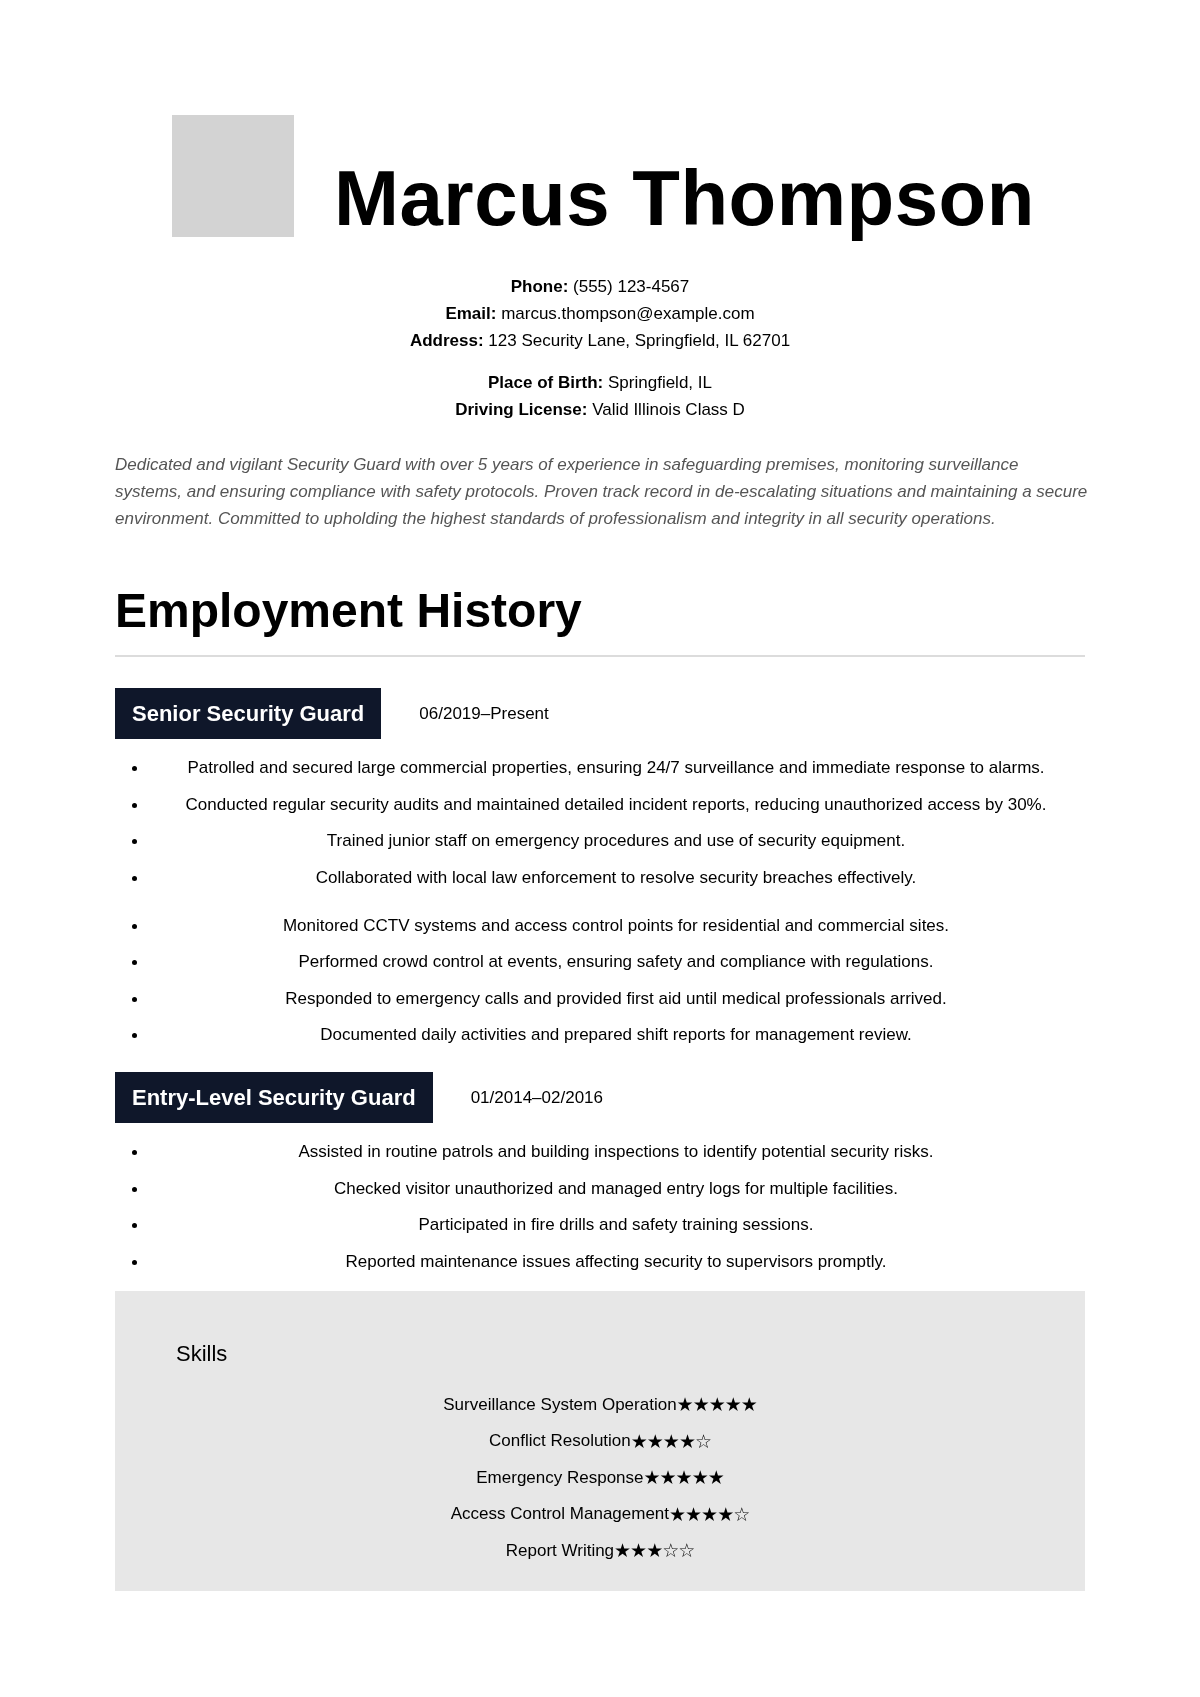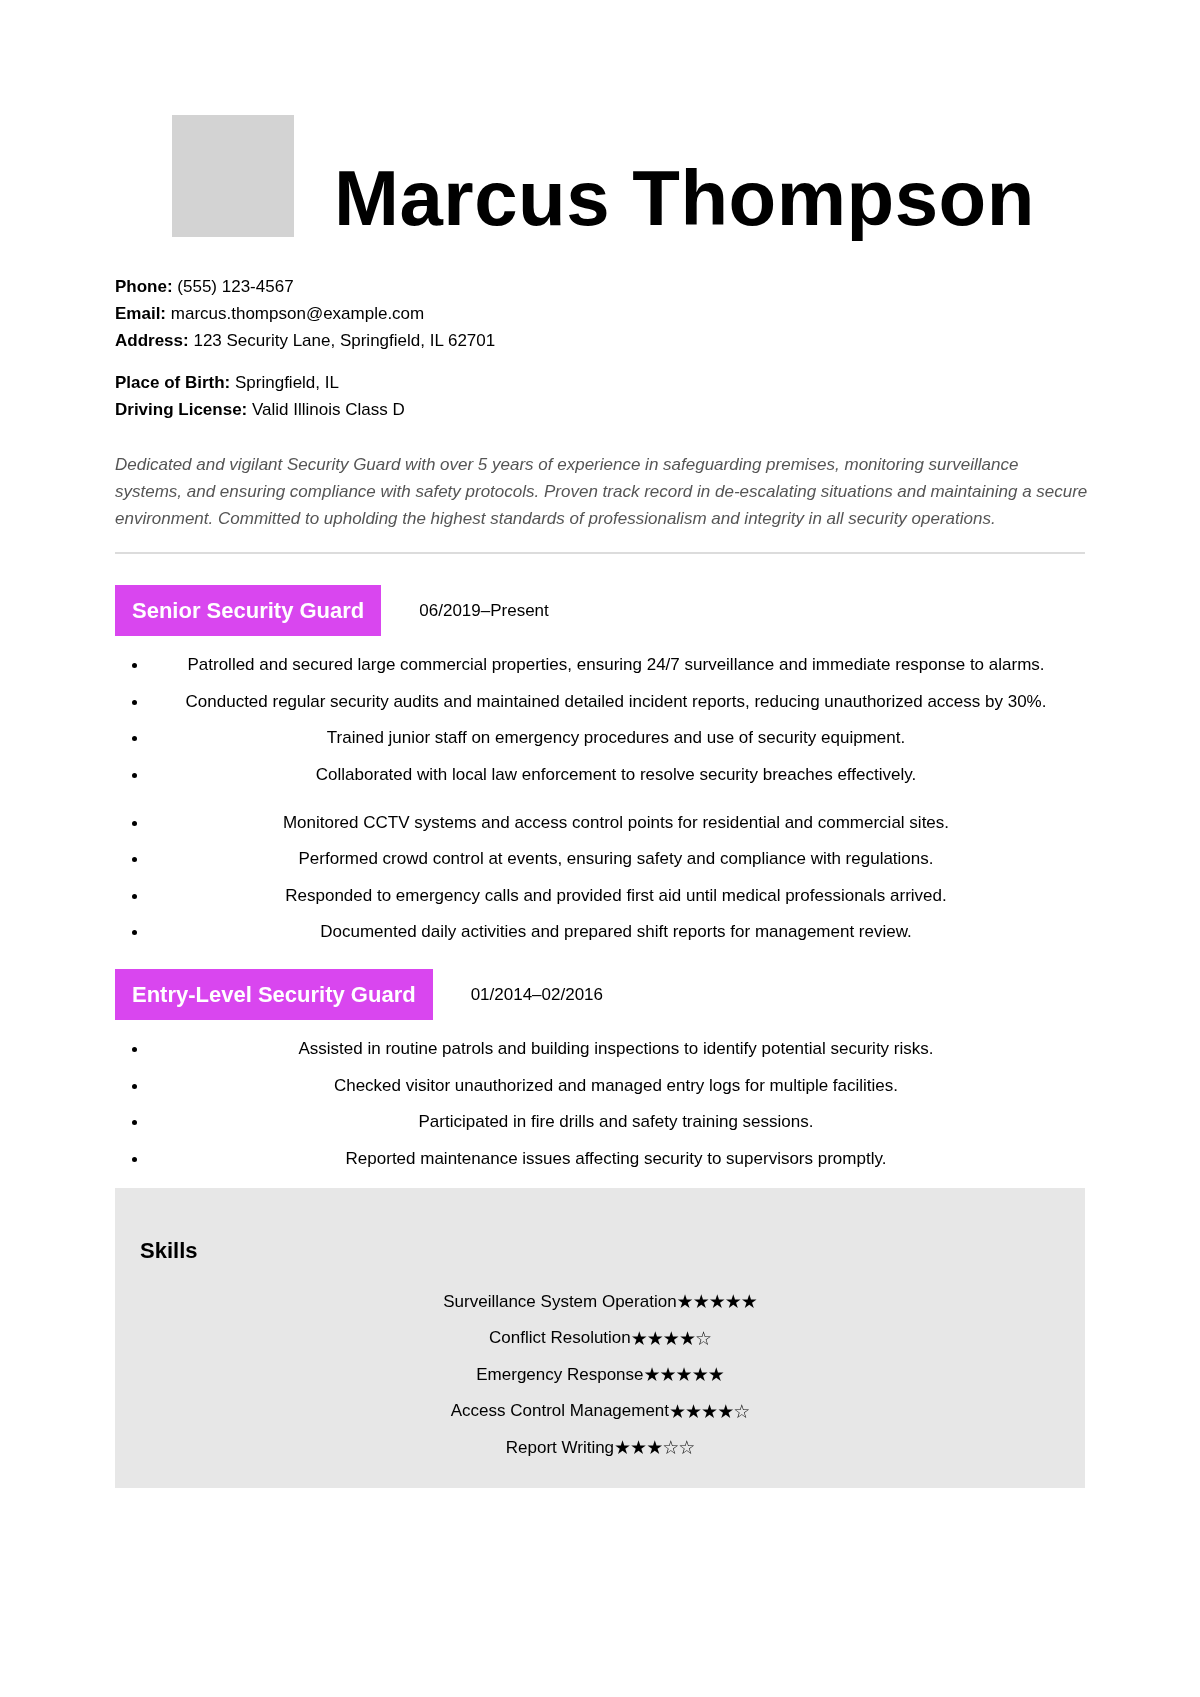--- a/index.html
+++ b/index.html
@@ -31,21 +31,21 @@
     }
     .name {
       margin-left: 40px;
       font-size: 78px;
       font-weight: 700;
       letter-spacing: 0.5px;
       line-height: 1;
       margin-top: 4px;
     }
     
-    .contact { margin-top: 36px; font-size: 17px; line-height: 27px; }
+    .contact { margin-top: 36px; font-size: 17px; line-height: 27px; text-align: center; }
     .contact .row b { font-weight: 700; }
     .contact-group-2 { margin-top: 15px; }
     
     .summary {
       margin-top: 28px;
       font-size: 17px;
       line-height: 27px;
       font-style: italic;
       color: #555555;
       width: 975px;
@@ -61,21 +61,21 @@
       margin-top: 20px;
       height: 2px;
       background: #dcdcdc;
       width: 970px;
     }
     
     .job { margin-top: 31px; }
     .job + .job { margin-top: 26px; }
     .job-head { display: flex; align-items: center; }
     .job-title {
-      background: #d946ef;
+      background: #0f172a;
       color: #ffffff;
       font-weight: 700;
       font-size: 22px;
       padding: 0 17px;
       height: 51px;
       line-height: 51px;
       white-space: nowrap;
     }
     .job-dates { margin-left: 38px; font-size: 17px; }
     .bullets { margin-top: 18px; padding-left: 32px; list-style: none; text-align: center; }
@@ -96,21 +96,21 @@
       background: #000;
     }
     
     .skills {
       margin-top: 18px;
       background: #e7e7e7;
       width: 970px;
       padding: 52px 25px 20px 25px;
       min-height: 300px;
     }
-    .skills-title { font-size: 22px; font-weight: 700; line-height: 1; }
+    .skills-title { font-size: 22px; font-weight: 400; line-height: 1; margin-left: 36px; }
     .skill-list { margin-top: 22px; }
     .skill-row {
       display: flex;
       justify-content: center;
       align-items: center;
       height: 36.5px;
       font-size: 17px;
     }
     .stars { font-size: 19px; letter-spacing: -1px; color: #000; }
   </style>
@@ -144,20 +144,21 @@
       </div>
       <div class="row">
         <b>Driving License:</b>
         <span>Valid Illinois Class D</span>
       </div>
     </div>
   </div>
 
   <p class="summary">Dedicated and vigilant Security Guard with over 5 years of experience in safeguarding premises, monitoring surveillance systems, and ensuring compliance with safety protocols. Proven track record in de-escalating situations and maintaining a secure environment. Committed to upholding the highest standards of professionalism and integrity in all security operations.</p>
 
+  <h2 class="section-title">Employment History</h2>
   <div class="rule"></div>
 
   <div class="job">
     <div class="job-head">
       <div class="job-title">Senior Security Guard</div>
       <div class="job-dates">06/2019–Present</div>
     </div>
     <ul class="bullets">
       <li>Patrolled and secured large commercial properties, ensuring 24/7 surveillance and immediate response to alarms.</li>
       <li>Conducted regular security audits and maintained detailed incident reports, reducing unauthorized access by 30%.</li>

